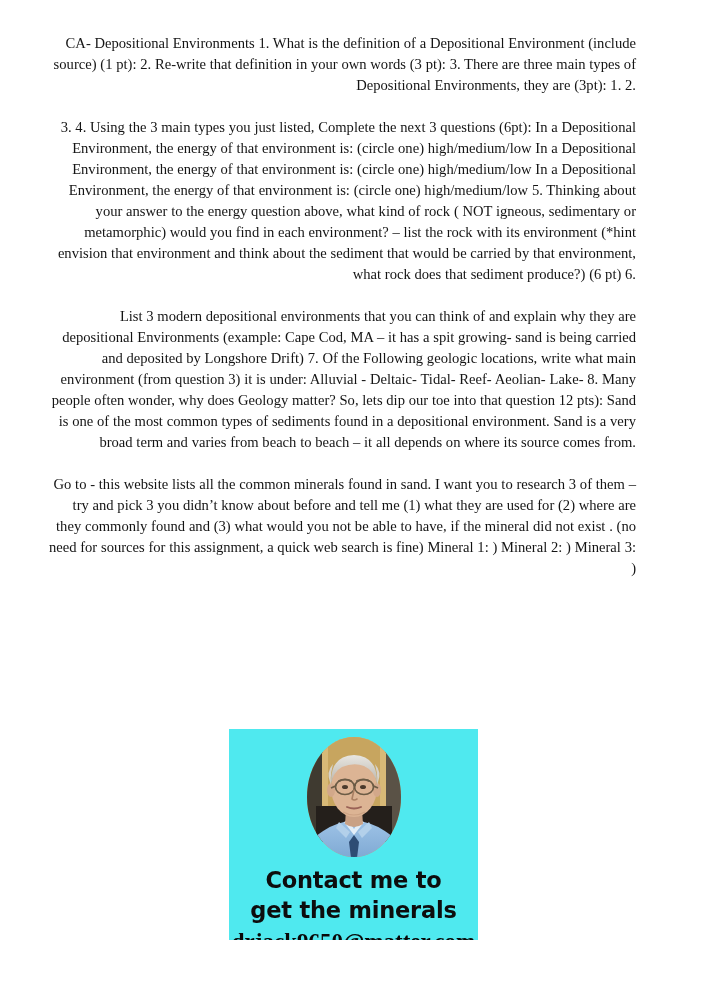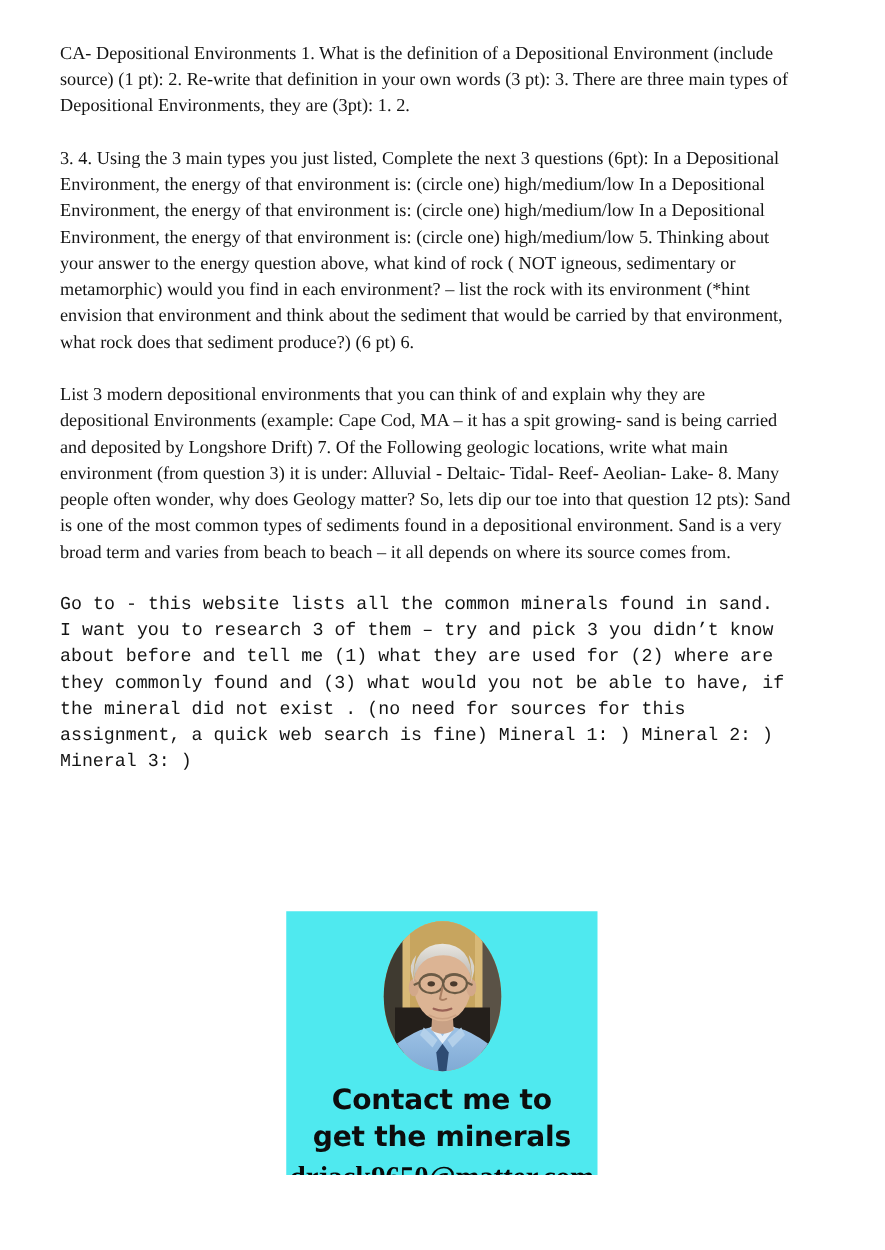--- a/index.html
+++ b/index.html
@@ -31,26 +31,26 @@
     position: absolute;
     left: 48px;
     top: 33px;
     width: 588px;
   }
 
   .para {
     font-family: "Liberation Serif", "DejaVu Serif", serif;
     font-size: 14.6px;
     line-height: 21px;
-    text-align: left;
+    text-align: right;
     color: #141414;
     margin: 0 0 21px 0;
     word-spacing: 0.1px;
   }
-  .para:last-child { margin-bottom: 0; font-family: Liberation Mono, monospace; }
+  .para:last-child { margin-bottom: 0; }
 
   
   .contact-card {
     position: absolute;
     left: 229px;
     top: 729px;
     width: 249px;
     height: 211px;
     background: #4FE9EF;
     display: flex;

